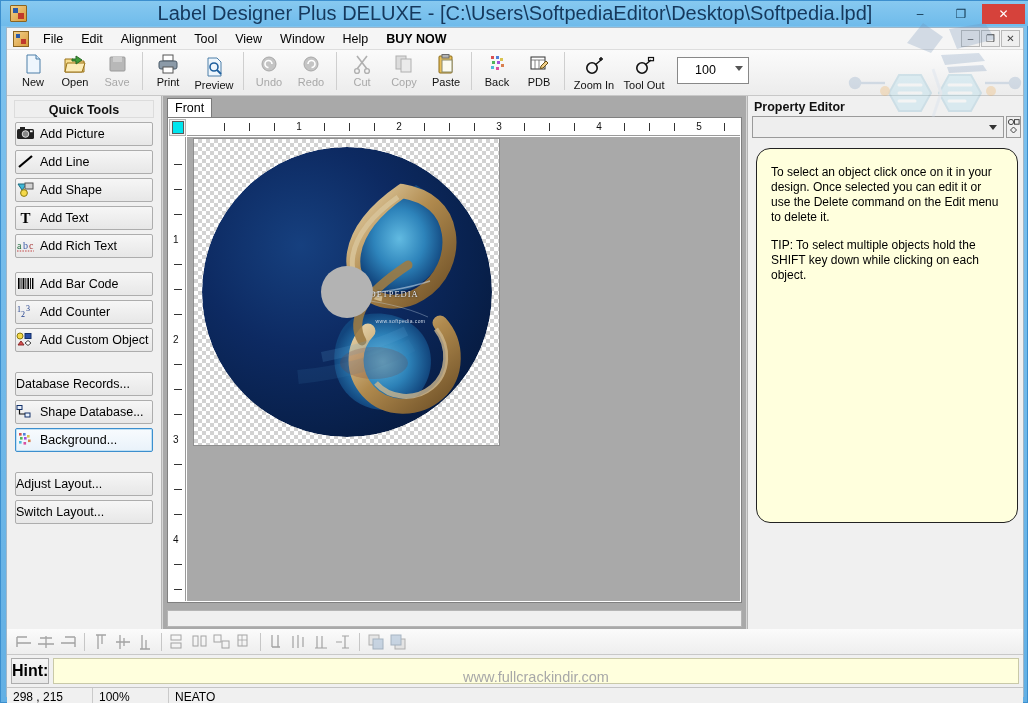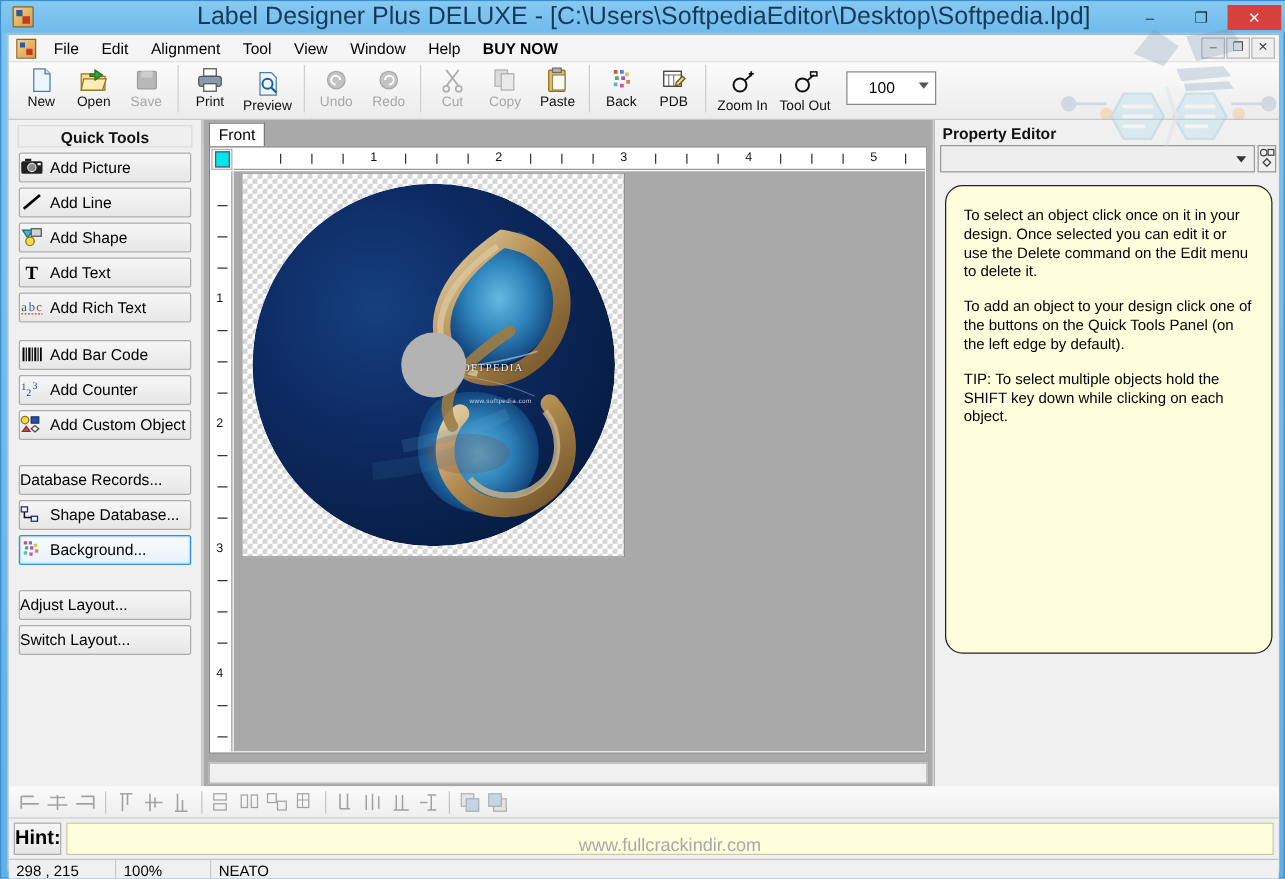--- a/index.html
+++ b/index.html
@@ -774,21 +774,20 @@
           </div>
           <div class="prop-objbtn">
             <svg width="13" height="20" viewBox="0 0 13 20">
               <circle cx="4" cy="5" r="2.6" fill="none" stroke="#444"></circle>
               <rect x="7.5" y="2.6" width="4.6" height="4.6" fill="none" stroke="#444"></rect>
               <path d="M6.5 10l3 3-3 3-3-3z" fill="none" stroke="#444"></path>
             </svg>
           </div>
           <div class="prop-note">
             <p>To select an object click once on it in your design. Once selected you can edit it or use the Delete command on the Edit menu to delete it.</p>
-            <p>To add an object to your design click one of the buttons on the Quick Tools Panel (on the left edge by default).</p>
             <p>TIP: To select multiple objects hold the SHIFT key down while clicking on each object.</p>
           </div>
         </div>
       </div>
 
       <div class="aligntb">
         <div class="al-btn">
           <svg width="22" height="22" viewBox="0 0 22 22">
               <path d="M4 6h10M4 6v10M4 12h14" stroke="#333" fill="none" stroke-width="1.4"></path>
             </svg></div>

